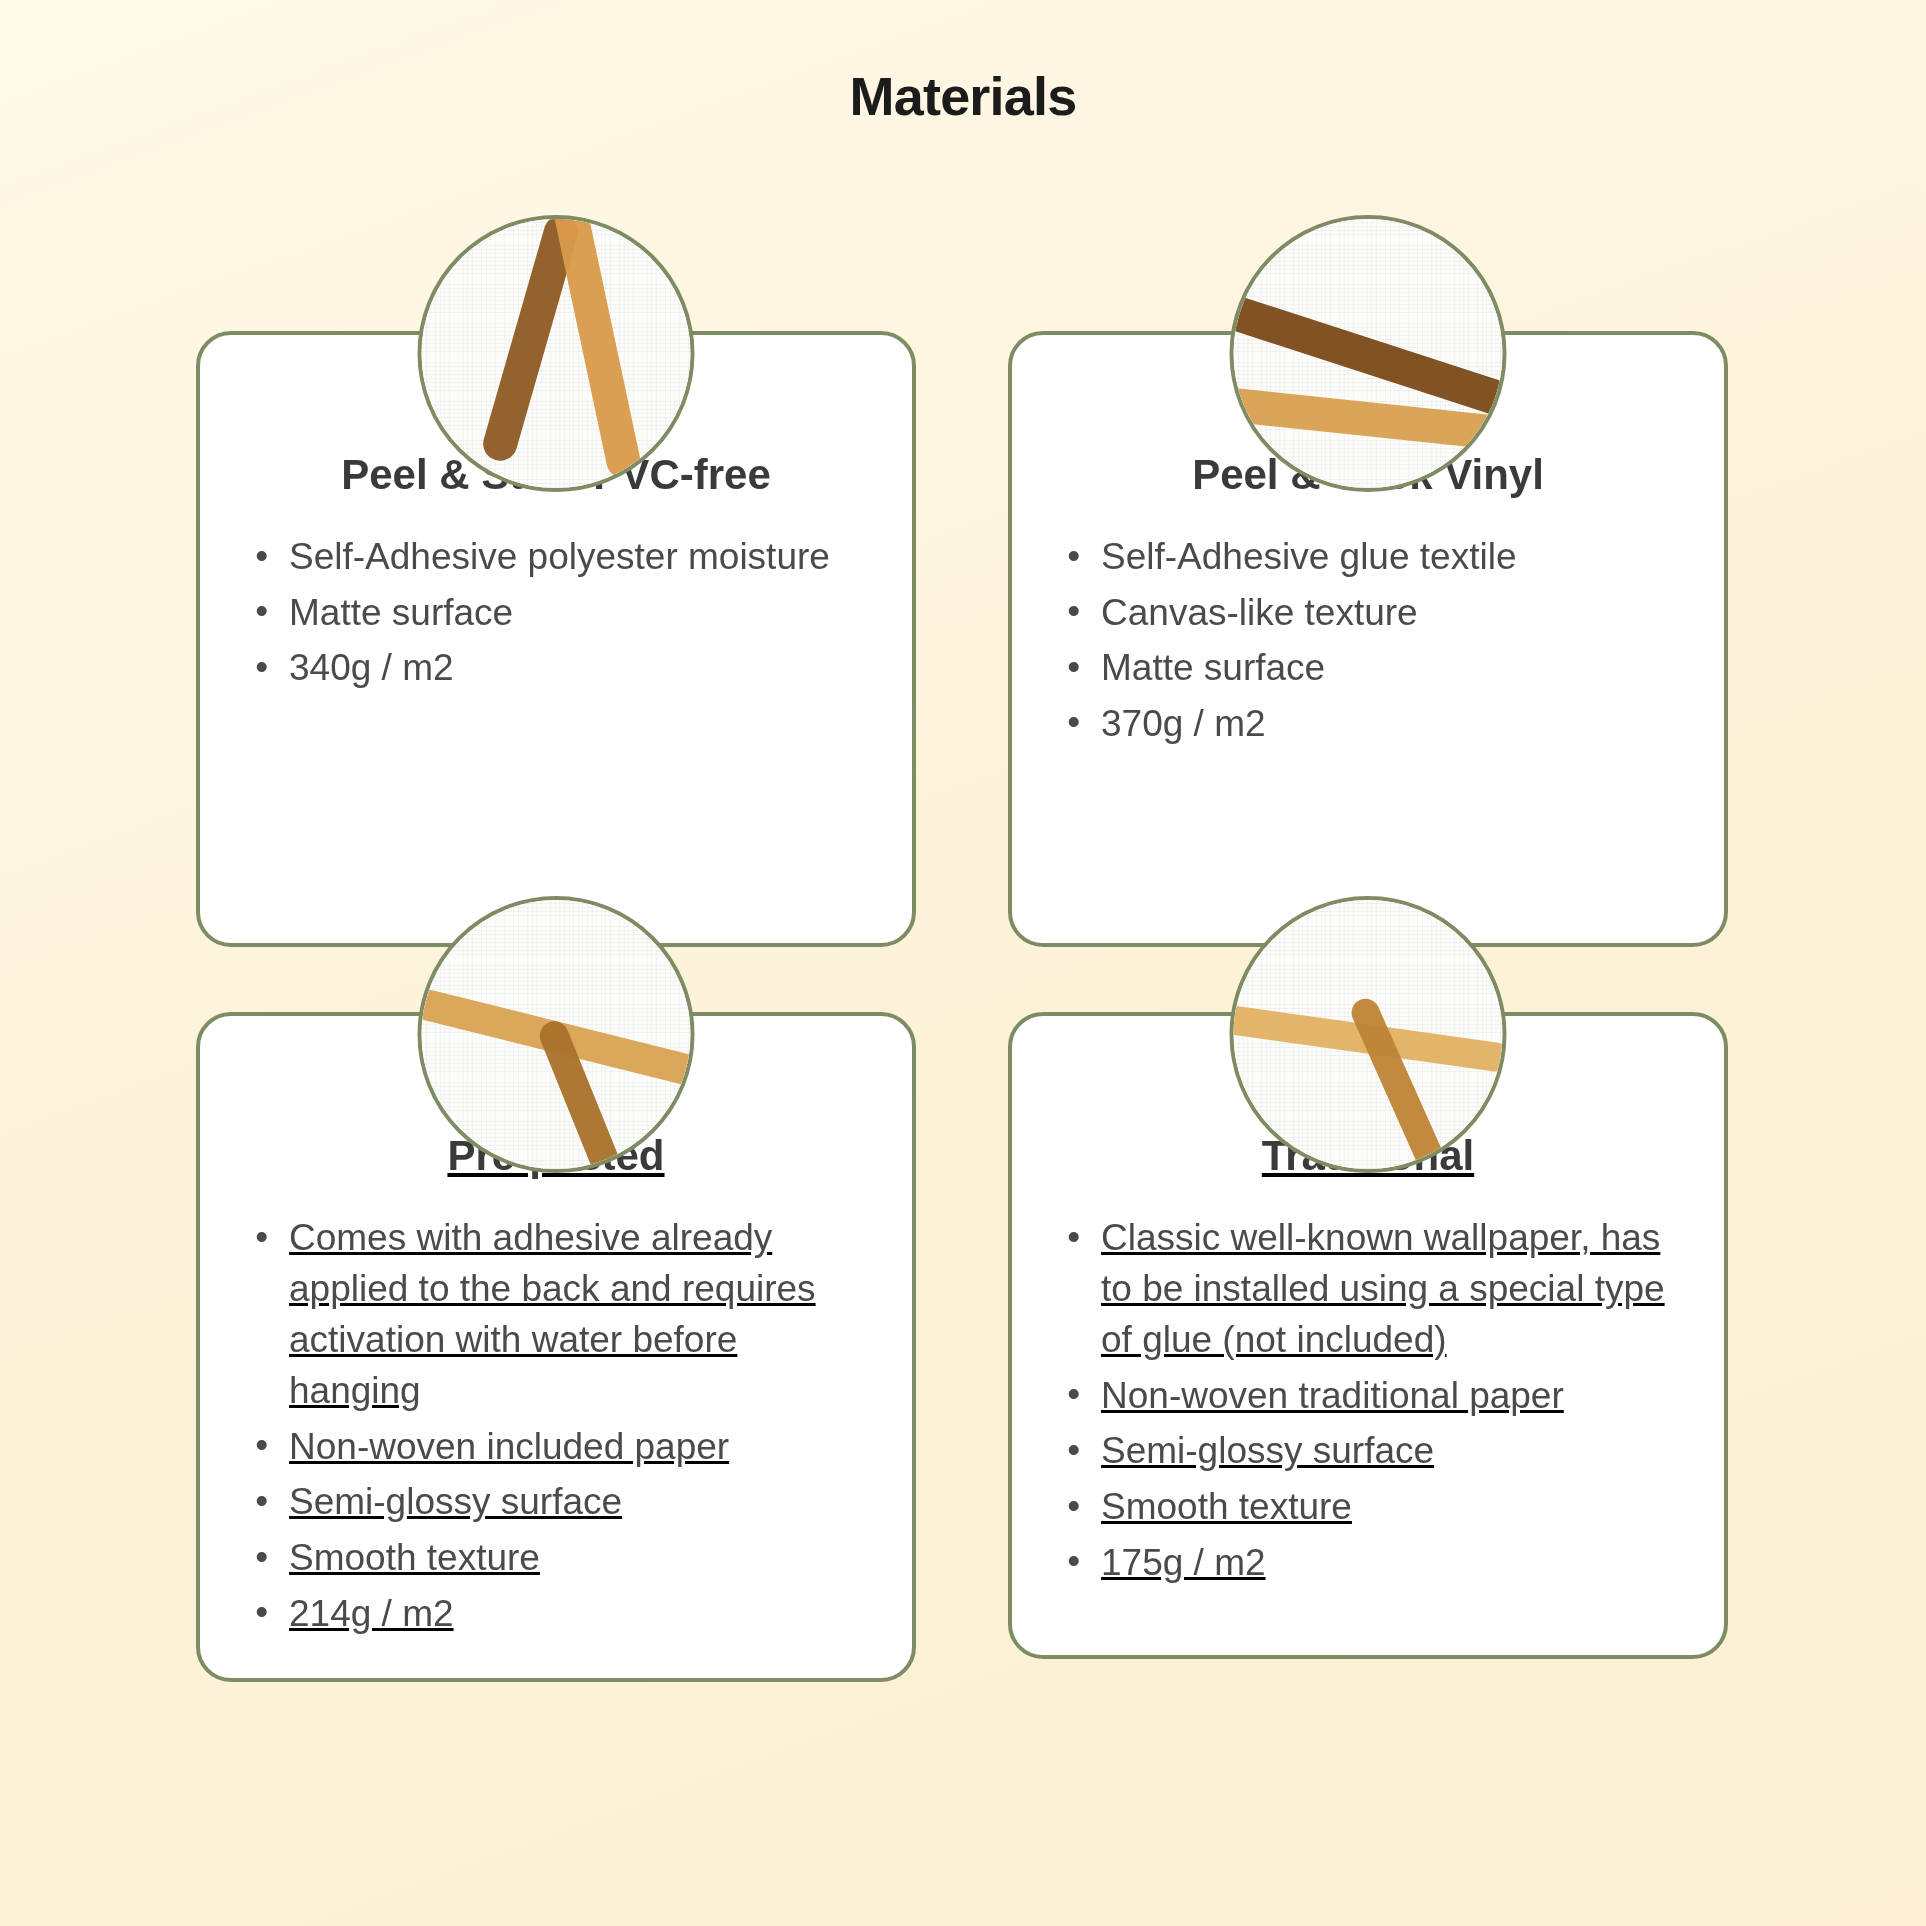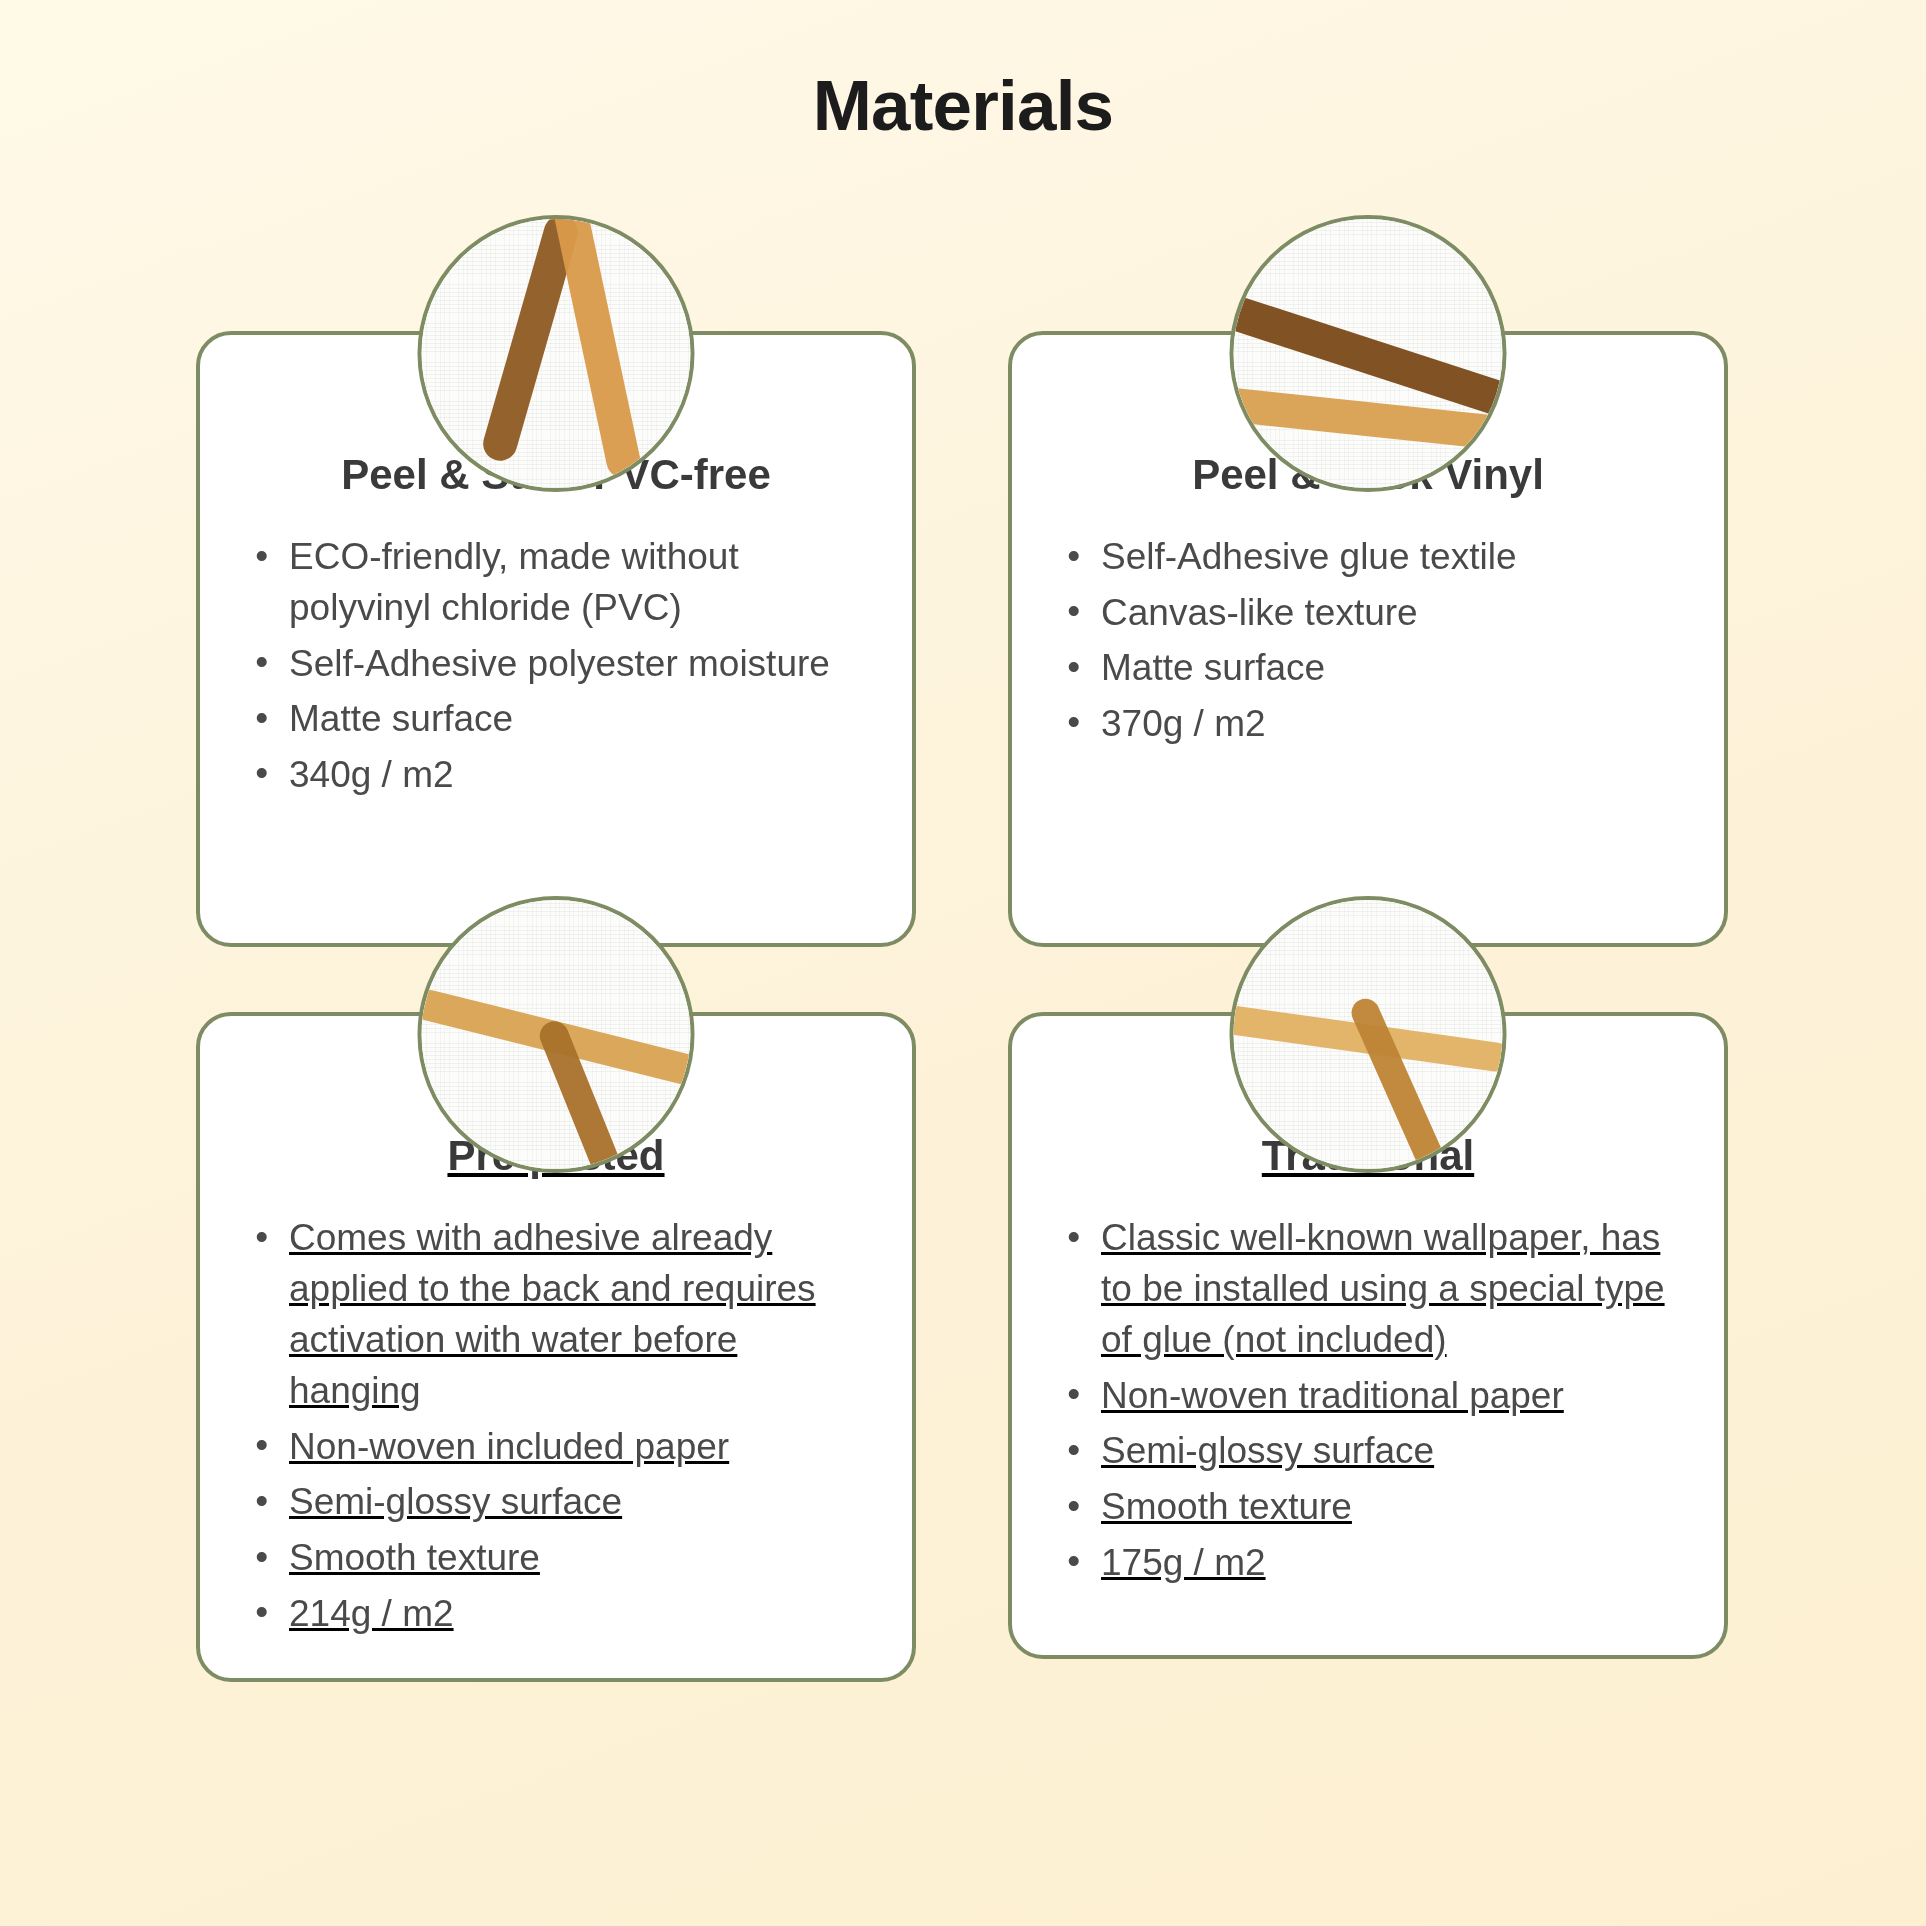--- a/index.html
+++ b/index.html
@@ -15,21 +15,21 @@
     width: 1926px;
     height: 1926px;
     background: linear-gradient(160deg, #FFF9E8 0%, #FDF2D8 55%, #FDF0D2 100%);
   }
   .title {
     position: absolute;
     top: 65px;
     left: 0;
     width: 1926px;
     text-align: center;
-    font-size: 71px;
+    font-size: 54px;
     font-weight: bold;
     color: #1C1C1C;
     letter-spacing: -0.8px;
   }
   .grid {
     position: absolute;
     top: 331px;
     left: 196px;
     width: 1533px;
   }
@@ -130,21 +130,20 @@
 
       <div class="cell">
         <div class="thumb">
           <div class="thumb-inner"></div>
           <div class="stroke t1-a"></div>
           <div class="stroke t1-b"></div>
         </div>
         <div class="card">
           <div class="card-title">Peel &amp; Stick PVC-free</div>
           <ul class="bullets">
-            <li>ECO-friendly, made without polyvinyl chloride (PVC)</li>
             <li>Self-Adhesive polyester moisture</li>
             <li>Matte surface</li>
             <li>340g / m2</li>
           </ul>
         </div>
       </div>
 
       <div class="cell">
         <div class="thumb">
           <div class="thumb-inner"></div>

